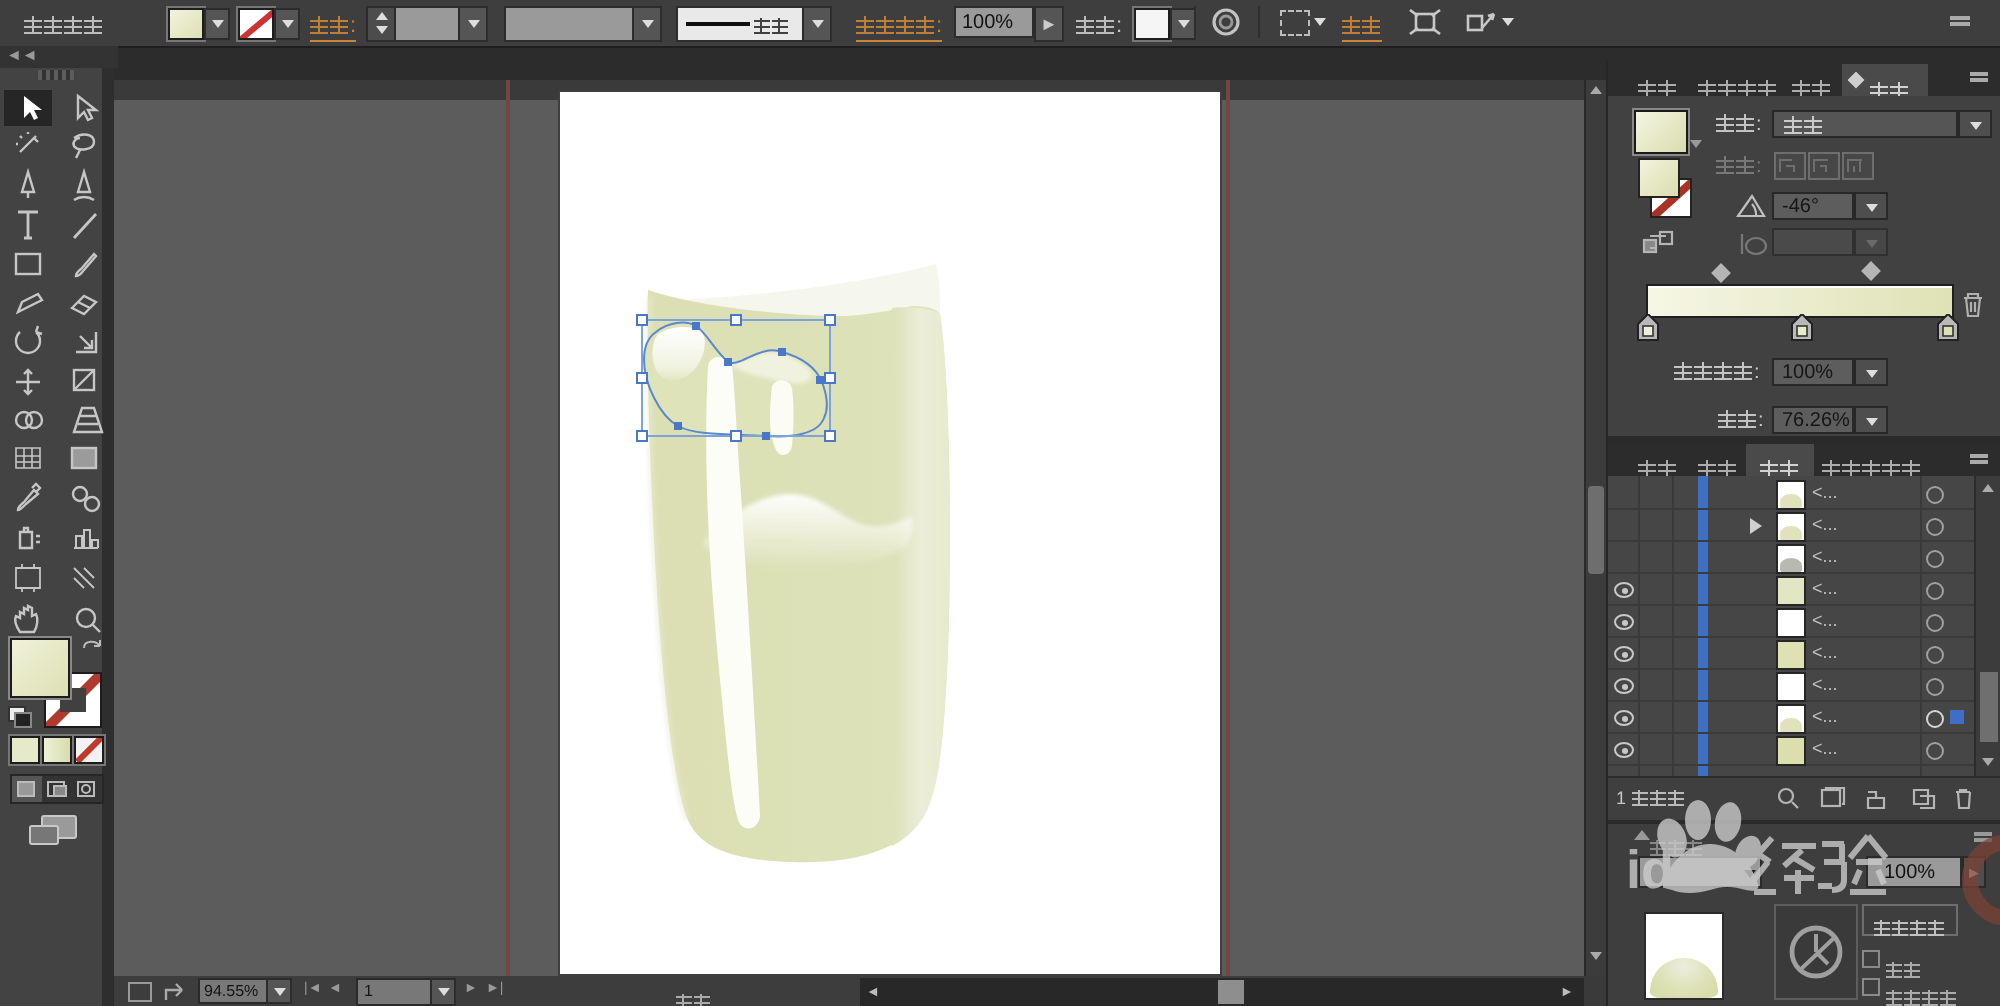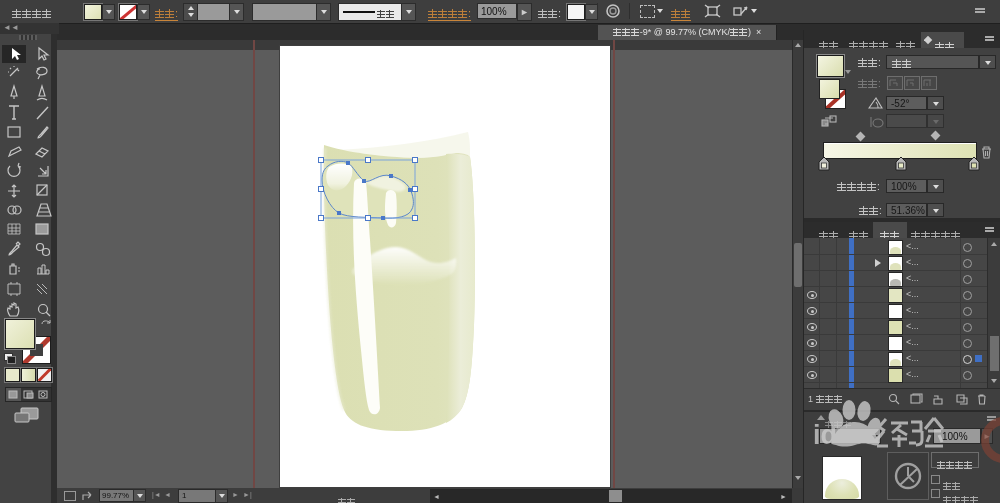--- a/index.html
+++ b/index.html
@@ -93,21 +93,20 @@
     <rect x="1" y="4" width="7" height="7" fill="none" stroke="#c8c8c8" stroke-width="1.3"></rect>
     <path d="M8 10 L14 3 M14 3 l-3 1 M14 3 l-1 3" stroke="#c8c8c8" stroke-width="1.3" fill="none"></path>
   </svg>
   <div class="arrow-down abs" style="left:751px;top:9px;"></div>
 
   <div class="abs" style="left:975px;top:8px;width:10px;height:2px;background:#aaa;"></div>
   <div class="abs" style="left:975px;top:11px;width:10px;height:2px;background:#aaa;"></div>
 </div>
 
 <div class="abs" id="tabbar" style="left:0;top:24px;width:1000px;height:16px;background:#2c2c2c;">
-  <div class="abs" style="left:598px;top:1px;width:178px;height:15px;background:#535353;border-right:1px solid #222;color:#e3e3e3;font-size:9px;line-height:15px;text-align:center;"><i class="zc8"></i><i class="zc8"></i><i class="zc8"></i>-9* @ 99.77% (CMYK/<i class="zc8"></i><i class="zc8"></i>) &nbsp;×</div>
 </div>
 
 <div class="abs" id="toolbar" style="left:0;top:23px;width:57px;height:480px;background:#434343;">
   <div class="abs" style="left:51px;top:0;width:6px;height:480px;background:#2e2e2e;"></div>
   <div class="abs" style="left:0;top:0;width:56px;height:11px;background:#333;color:#999;font-size:8px;line-height:10px;padding-left:3px;">◄◄</div>
   <div class="abs" style="left:19px;top:12px;width:18px;height:5px;background:repeating-linear-gradient(90deg,#5c5c5c 0 2px,#333 2px 4px);"></div>
   <svg class="abs" style="left:0;top:21px;" width="56" height="276" viewBox="0 0 56 276">
     <g stroke="#c6c6c6" fill="none" stroke-width="1.2">
 
       <rect x="2" y="1" width="24" height="18" fill="#262626" stroke="none"></rect>
@@ -280,21 +279,21 @@
   <div class="abs" style="left:2px;top:436px;">
       <div class="arrow-down" style="border-top-color:#aaa;"></div>
     </div>
 </div>
 
 <div class="abs" id="status" style="left:57px;top:488px;width:735px;height:15px;background:#3d3d3d;overflow:hidden;">
   <div class="abs" style="left:7px;top:3px;width:10px;height:8px;border:1px solid #999;"></div>
   <svg class="abs" style="left:25px;top:3px;" width="12" height="10">
       <path d="M1 9 V4 h8 M9 4 l-3 -3 M9 4 l-3 3" fill="none" stroke="#aaa" stroke-width="1.2"></path>
     </svg>
-  <div class="abs fld" style="left:42px;top:1px;width:33px;height:11px;font-size:8px;line-height:11px;padding-left:2px;background:#787878;">99.77%</div>
+  <div class="abs fld" style="left:42px;top:1px;width:33px;height:11px;font-size:8px;line-height:11px;padding-left:2px;background:#787878;">94.55%</div>
   <div class="abs ddb" style="left:76px;top:1px;width:11px;height:11px;">
       <div class="arrow-down" style="margin:4px auto 0;"></div>
     </div>
   <div class="abs" style="left:95px;top:3px;color:#999;font-size:7px;">|◄</div>
   <div class="abs" style="left:107px;top:3px;color:#999;font-size:7px;">◄</div>
   <div class="abs fld" style="left:121px;top:1px;width:36px;height:12px;font-size:8px;line-height:12px;padding-left:3px;background:#787878;">1</div>
   <div class="abs ddb" style="left:158px;top:1px;width:11px;height:12px;">
       <div class="arrow-down" style="margin:4px auto 0;"></div>
     </div>
   <div class="abs" style="left:175px;top:3px;color:#999;font-size:7px;">►</div>
@@ -357,21 +356,21 @@
         <rect x="17.5" y="0.5" width="15" height="13" fill="#474747"></rect>
           <path d="M20 10 v-6 h7 M23 7 h3 v3"></path>
         <rect x="34.5" y="0.5" width="15" height="13" fill="#474747"></rect>
           <path d="M37 10 v-6 h7 M40 7 v3 M43 4 v6"></path>
       </g>
     </svg>
 
     <svg class="abs" style="left:64px;top:49px;" width="15" height="12">
         <path d="M1 11 L8 1 L14 11 Z M10 11 a8 8 0 0 0 -2 -6" fill="none" stroke="#c0c0c0" stroke-width="1.1"></path>
       </svg>
-    <div class="abs" style="left:82px;top:48px;width:41px;height:14px;background:#5d5d5d;border:1px solid #282828;color:#161616;font-size:10px;line-height:14px;padding-left:4px;box-sizing:border-box;">-52°</div>
+    <div class="abs" style="left:82px;top:48px;width:41px;height:14px;background:#5d5d5d;border:1px solid #282828;color:#161616;font-size:10px;line-height:14px;padding-left:4px;box-sizing:border-box;">-46°</div>
     <div class="abs" style="left:123px;top:48px;width:17px;height:14px;background:#4e4e4e;border:1px solid #282828;box-sizing:border-box;">
         <div class="arrow-down" style="margin:5px auto 0;"></div>
       </div>
 
     <svg class="abs" style="left:65px;top:67px;" width="16" height="14">
         <g fill="none" stroke="#787878" stroke-width="1.1">
           <path d="M2 2 v10"></path>
           <ellipse cx="9" cy="8" rx="5" ry="4"></ellipse>
         </g>
       </svg>
@@ -402,21 +401,21 @@
       </g>
     </svg>
 
     <div class="abs" style="left:33px;top:133px;color:#cfcfcf;font-size:10px;"><i class="zc"></i><i class="zc"></i><i class="zc"></i><i class="zc"></i>:</div>
     <div class="abs" style="left:82px;top:131px;width:41px;height:14px;background:#5d5d5d;border:1px solid #282828;color:#161616;font-size:10px;line-height:14px;padding-left:4px;box-sizing:border-box;">100%</div>
     <div class="abs" style="left:123px;top:131px;width:17px;height:14px;background:#4e4e4e;border:1px solid #282828;box-sizing:border-box;">
         <div class="arrow-down" style="margin:5px auto 0;"></div>
       </div>
 
     <div class="abs" style="left:55px;top:157px;color:#cfcfcf;font-size:10px;"><i class="zc"></i><i class="zc"></i>:</div>
-    <div class="abs" style="left:82px;top:155px;width:41px;height:14px;background:#5d5d5d;border:1px solid #282828;color:#161616;font-size:10px;line-height:14px;padding-left:4px;box-sizing:border-box;">51.36%</div>
+    <div class="abs" style="left:82px;top:155px;width:41px;height:14px;background:#5d5d5d;border:1px solid #282828;color:#161616;font-size:10px;line-height:14px;padding-left:4px;box-sizing:border-box;">76.26%</div>
     <div class="abs" style="left:123px;top:155px;width:17px;height:14px;background:#4e4e4e;border:1px solid #282828;box-sizing:border-box;">
         <div class="arrow-down" style="margin:5px auto 0;"></div>
       </div>
   </div>
 
   <div class="abs" style="left:0;top:188px;width:197px;height:4px;background:#2a2a2a;"></div>
   <div class="abs" style="left:0;top:192px;width:197px;height:16px;background:#2c2c2c;">
     <div class="abs" style="left:15px;top:3px;color:#b9b9b9;"><i class="zc"></i><i class="zc"></i></div>
     <div class="abs" style="left:45px;top:3px;color:#b9b9b9;"><i class="zc"></i><i class="zc"></i></div>
     <div class="abs" style="left:69px;top:0;width:34px;height:16px;background:#4a4a4a;color:#dedede;">

